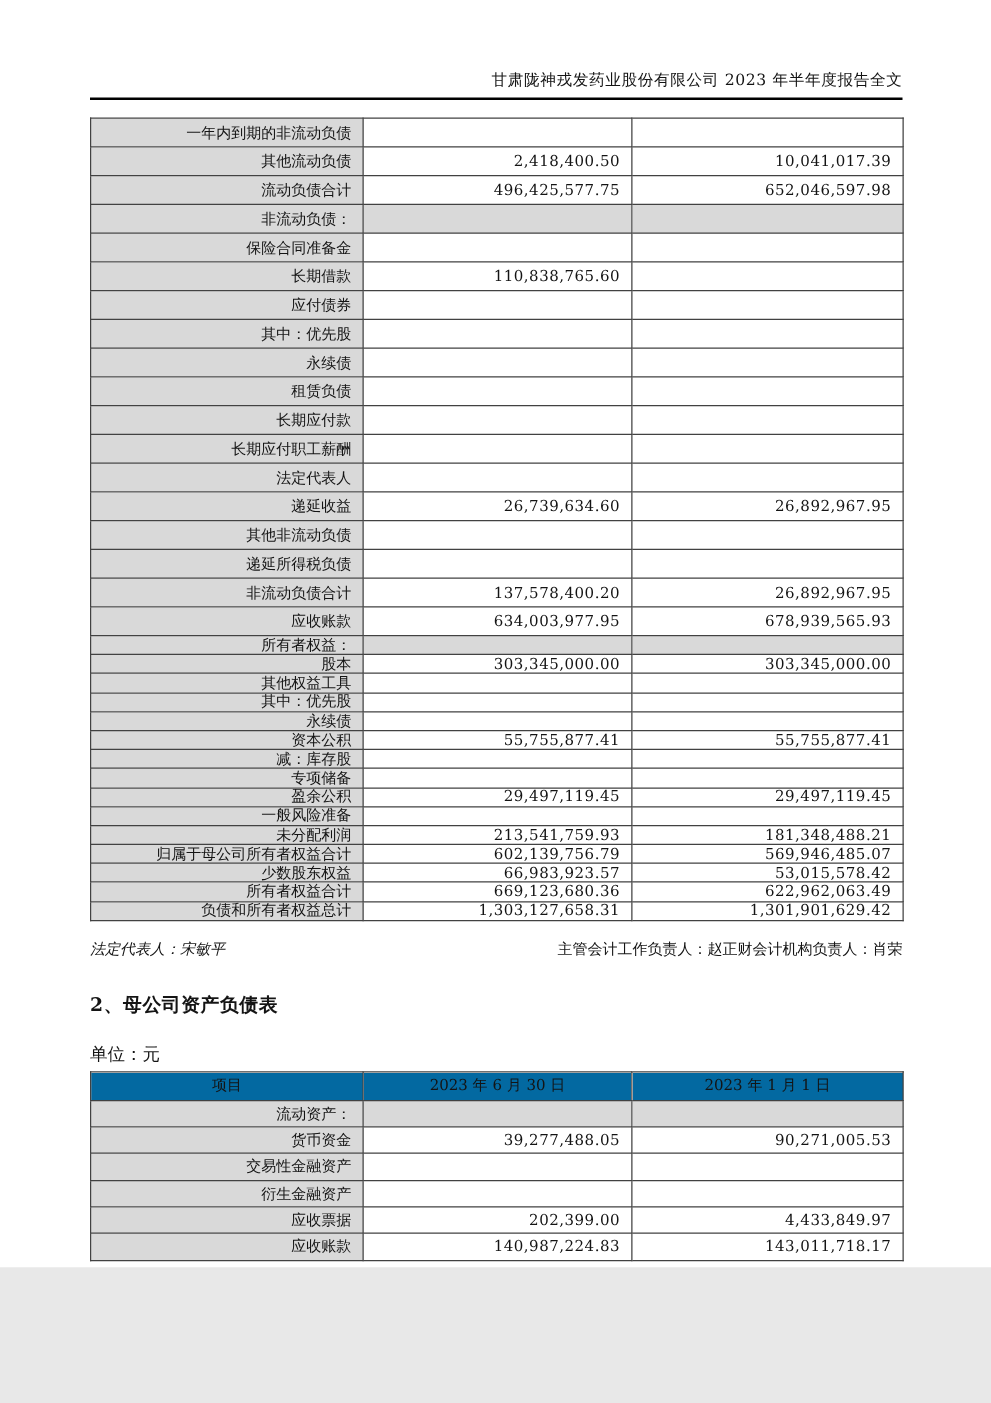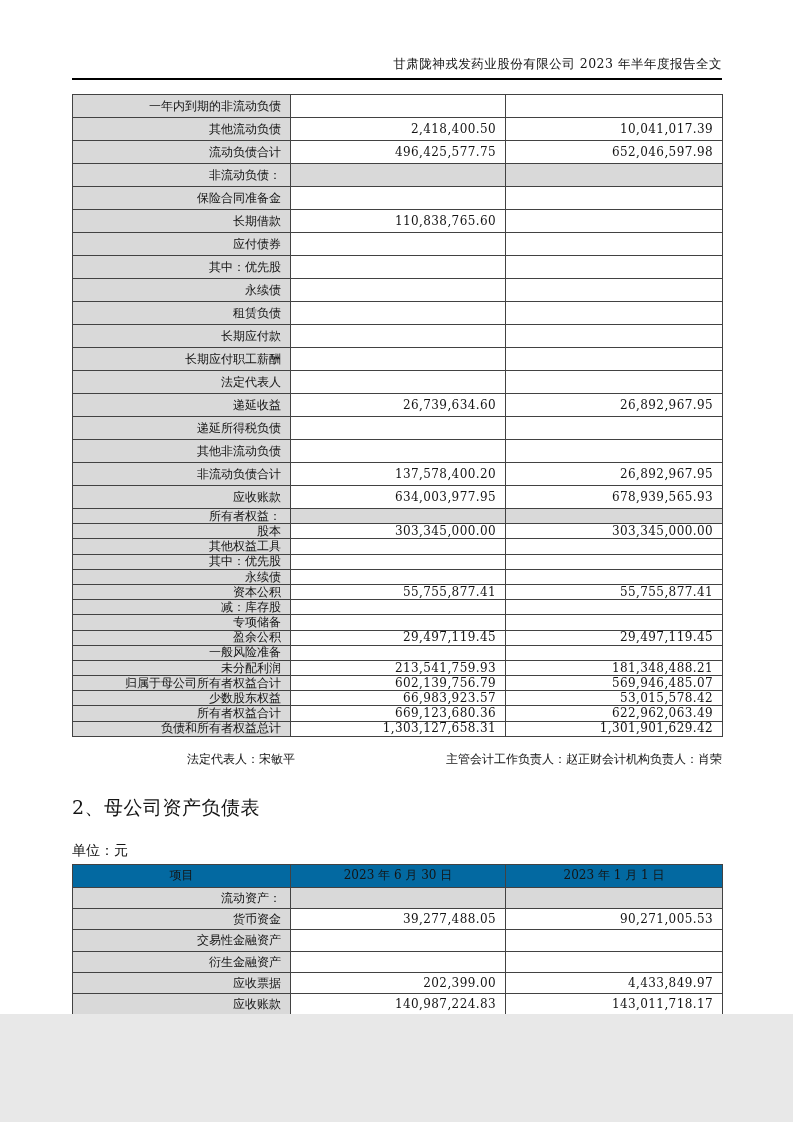--- a/index.html
+++ b/index.html
@@ -29,25 +29,25 @@
   .lbl { background:#d9d9d9; text-align:right; }
   .val { background:#ffffff; text-align:right; letter-spacing:0.4px; }
   tr.section-row td { background:#d9d9d9; }
 
   .ind0 { padding-left:5px; }
   .ind1 { padding-left:21px; }
   .ind2 { padding-left:36px; }
   .ind3 { padding-left:64px; }
 
   .signatures { display:flex; margin-top:14px; font-size:12px; }
-  .signatures .s1 { width:223px; text-align:right; }
+  .signatures .s1 { width:223px; text-align:left;font-style:italic; }
   .signatures .s2 { flex:1; text-align:right; }
   .signatures .s3 { text-align:left; }
 
-  .section-heading { margin:27px 0 0 0; font-size:19px; font-weight:normal; letter-spacing:0.5px; }
+  .section-heading { margin:27px 0 0 0; font-size:15px; font-weight:bold; letter-spacing:0.5px; }
 
   .unit-label { margin-top:21px; font-size:14px; }
 
   .t2 { margin-top:4px; }
   .t2 thead tr { height:23px; }
   .t2 tbody tr { height:21.3px; }
   .t2 th { background:#0369a1; font-weight:normal; font-size:12px; text-align:center; padding:0 4px; }
 
   .page-number { position:absolute; right:71px; top:1025px; font-size:11.5px;font-weight:bold; }
 </style>
@@ -131,26 +131,26 @@
             <td class="lbl ind1">法定代表人</td>
             <td class="val"></td>
             <td class="val"></td>
           </tr>
           <tr>
             <td class="lbl ind1">递延收益</td>
             <td class="val">26,739,634.60</td>
             <td class="val">26,892,967.95</td>
           </tr>
           <tr>
+            <td class="lbl ind1">其他非流动负债</td>
+            <td class="val"></td>
+            <td class="val"></td>
+          </tr>
+          <tr>
             <td class="lbl ind1">递延所得税负债</td>
-            <td class="val"></td>
-            <td class="val"></td>
-          </tr>
-          <tr>
-            <td class="lbl ind1">其他非流动负债</td>
             <td class="val"></td>
             <td class="val"></td>
           </tr>
           <tr>
             <td class="lbl ind0">非流动负债合计</td>
             <td class="val">137,578,400.20</td>
             <td class="val">26,892,967.95</td>
           </tr>
           <tr>
             <td class="lbl ind0">应收账款</td>

